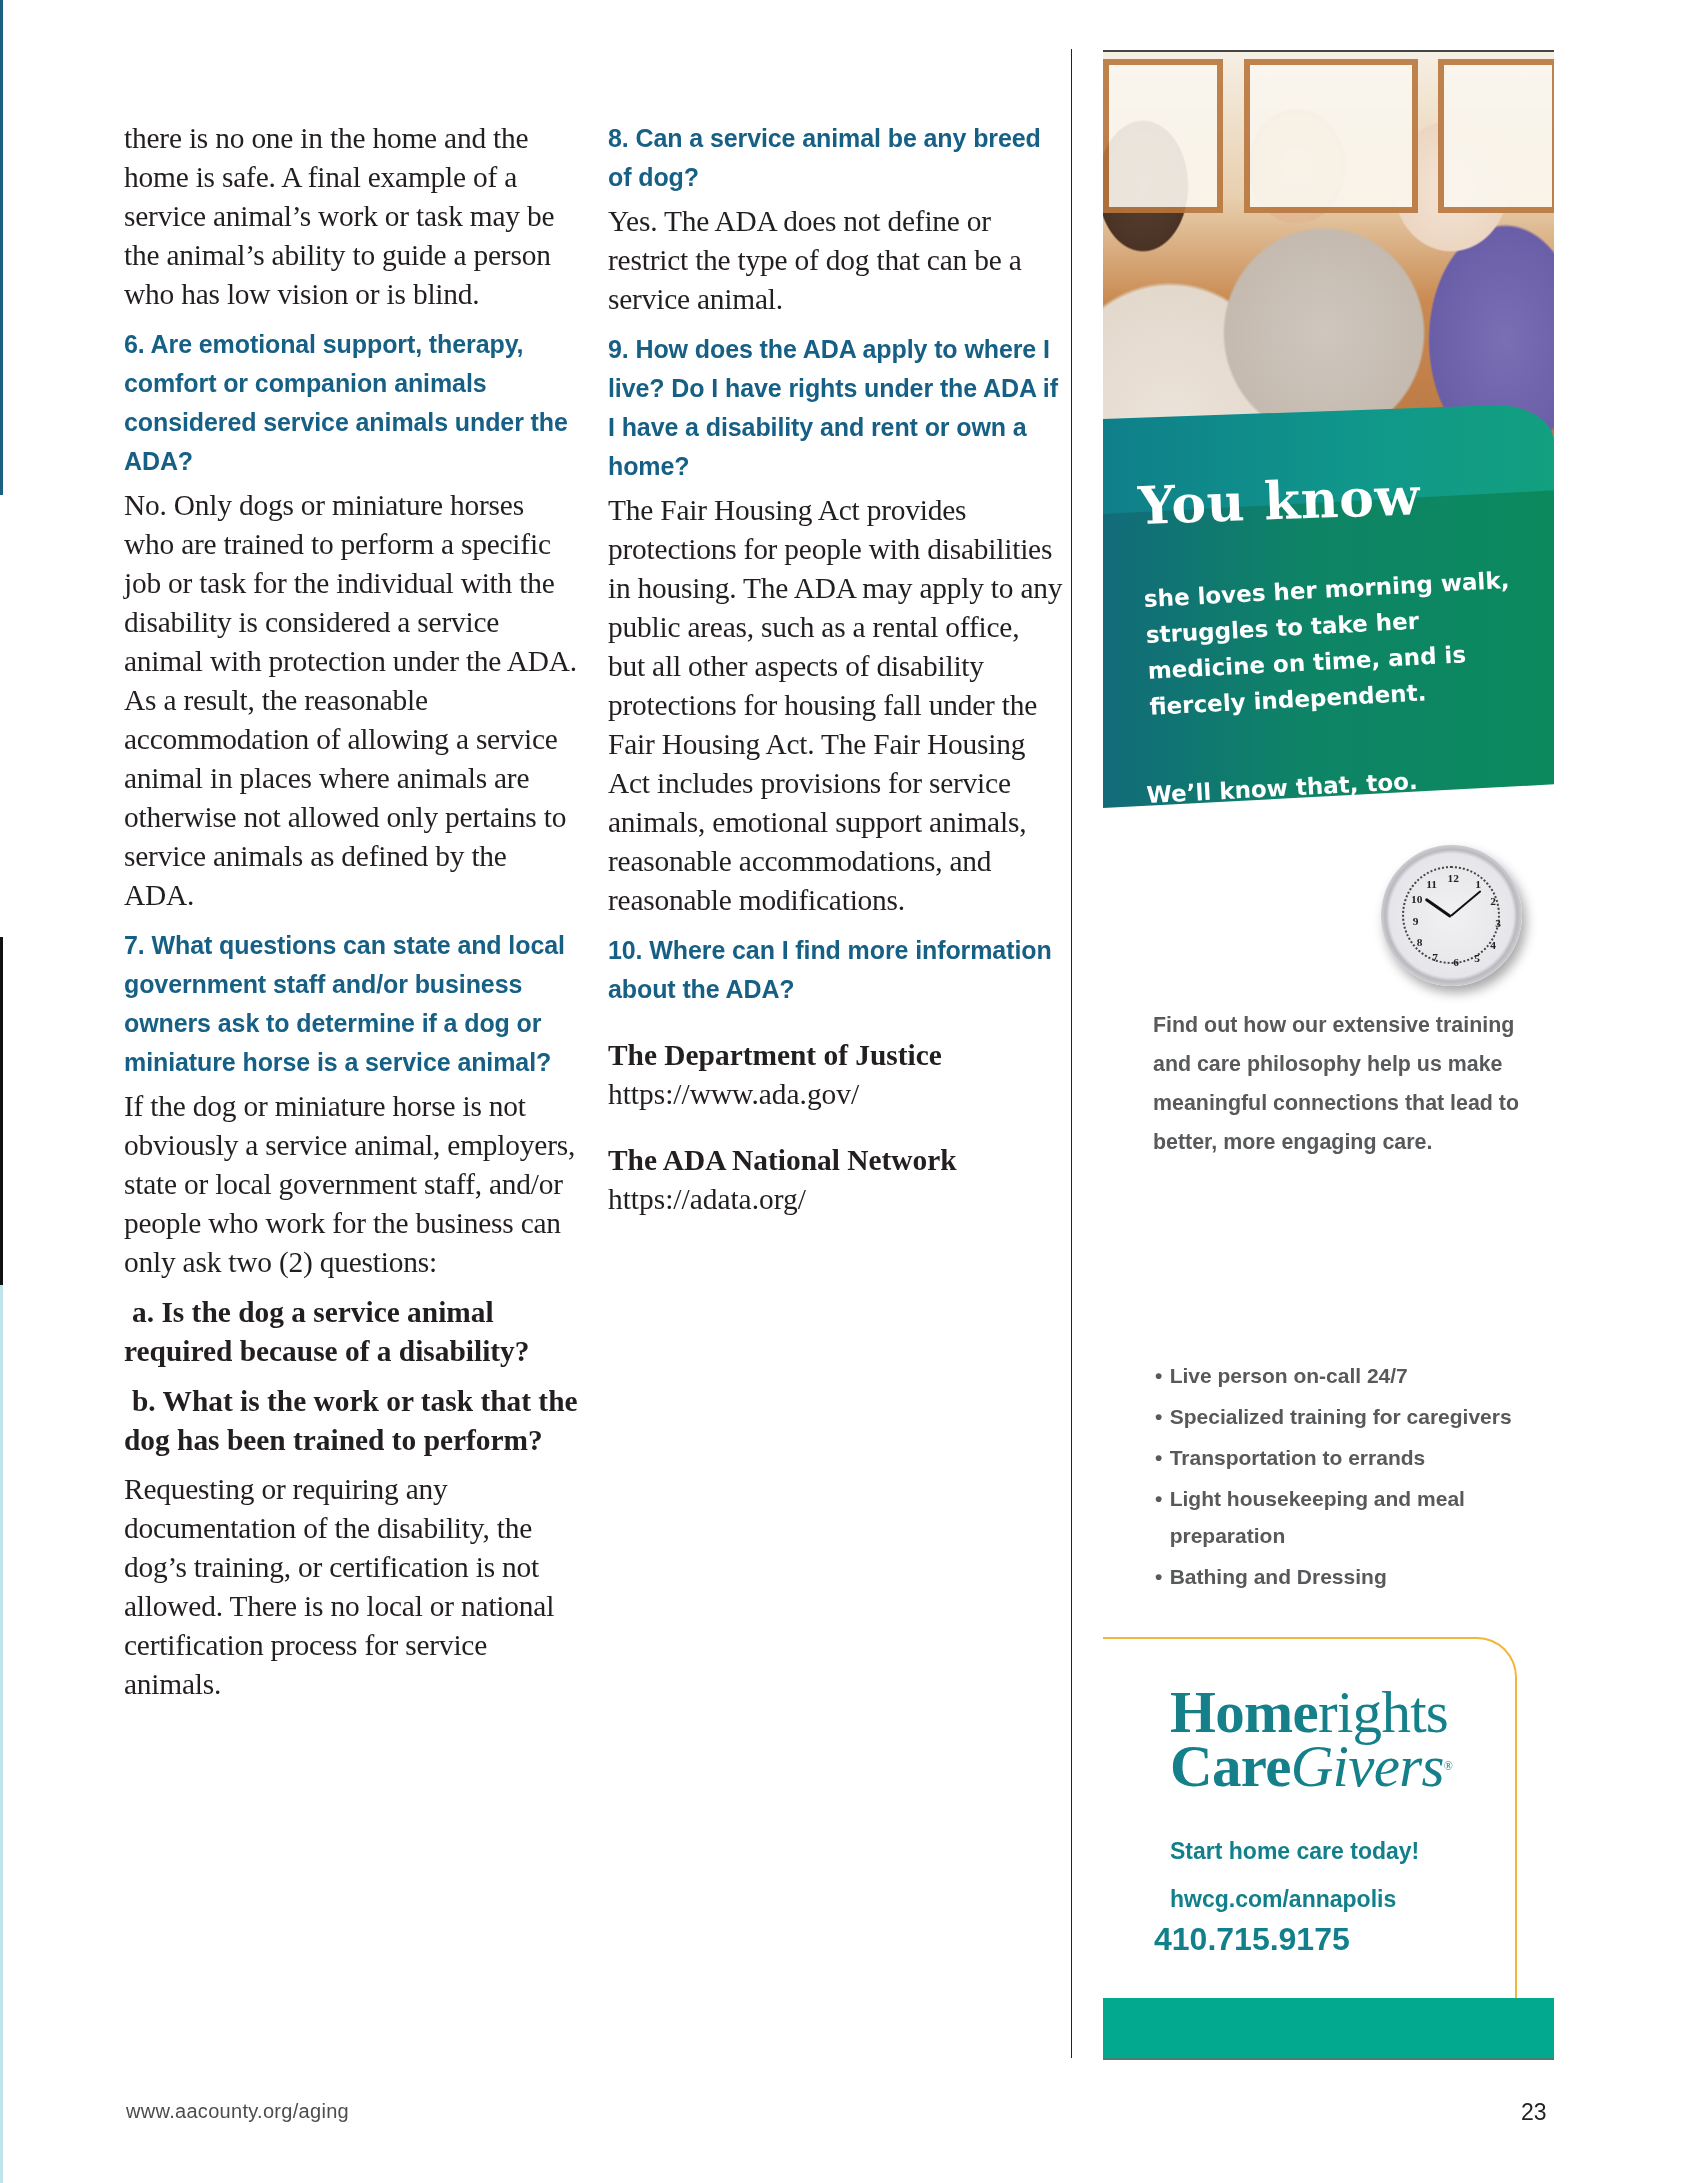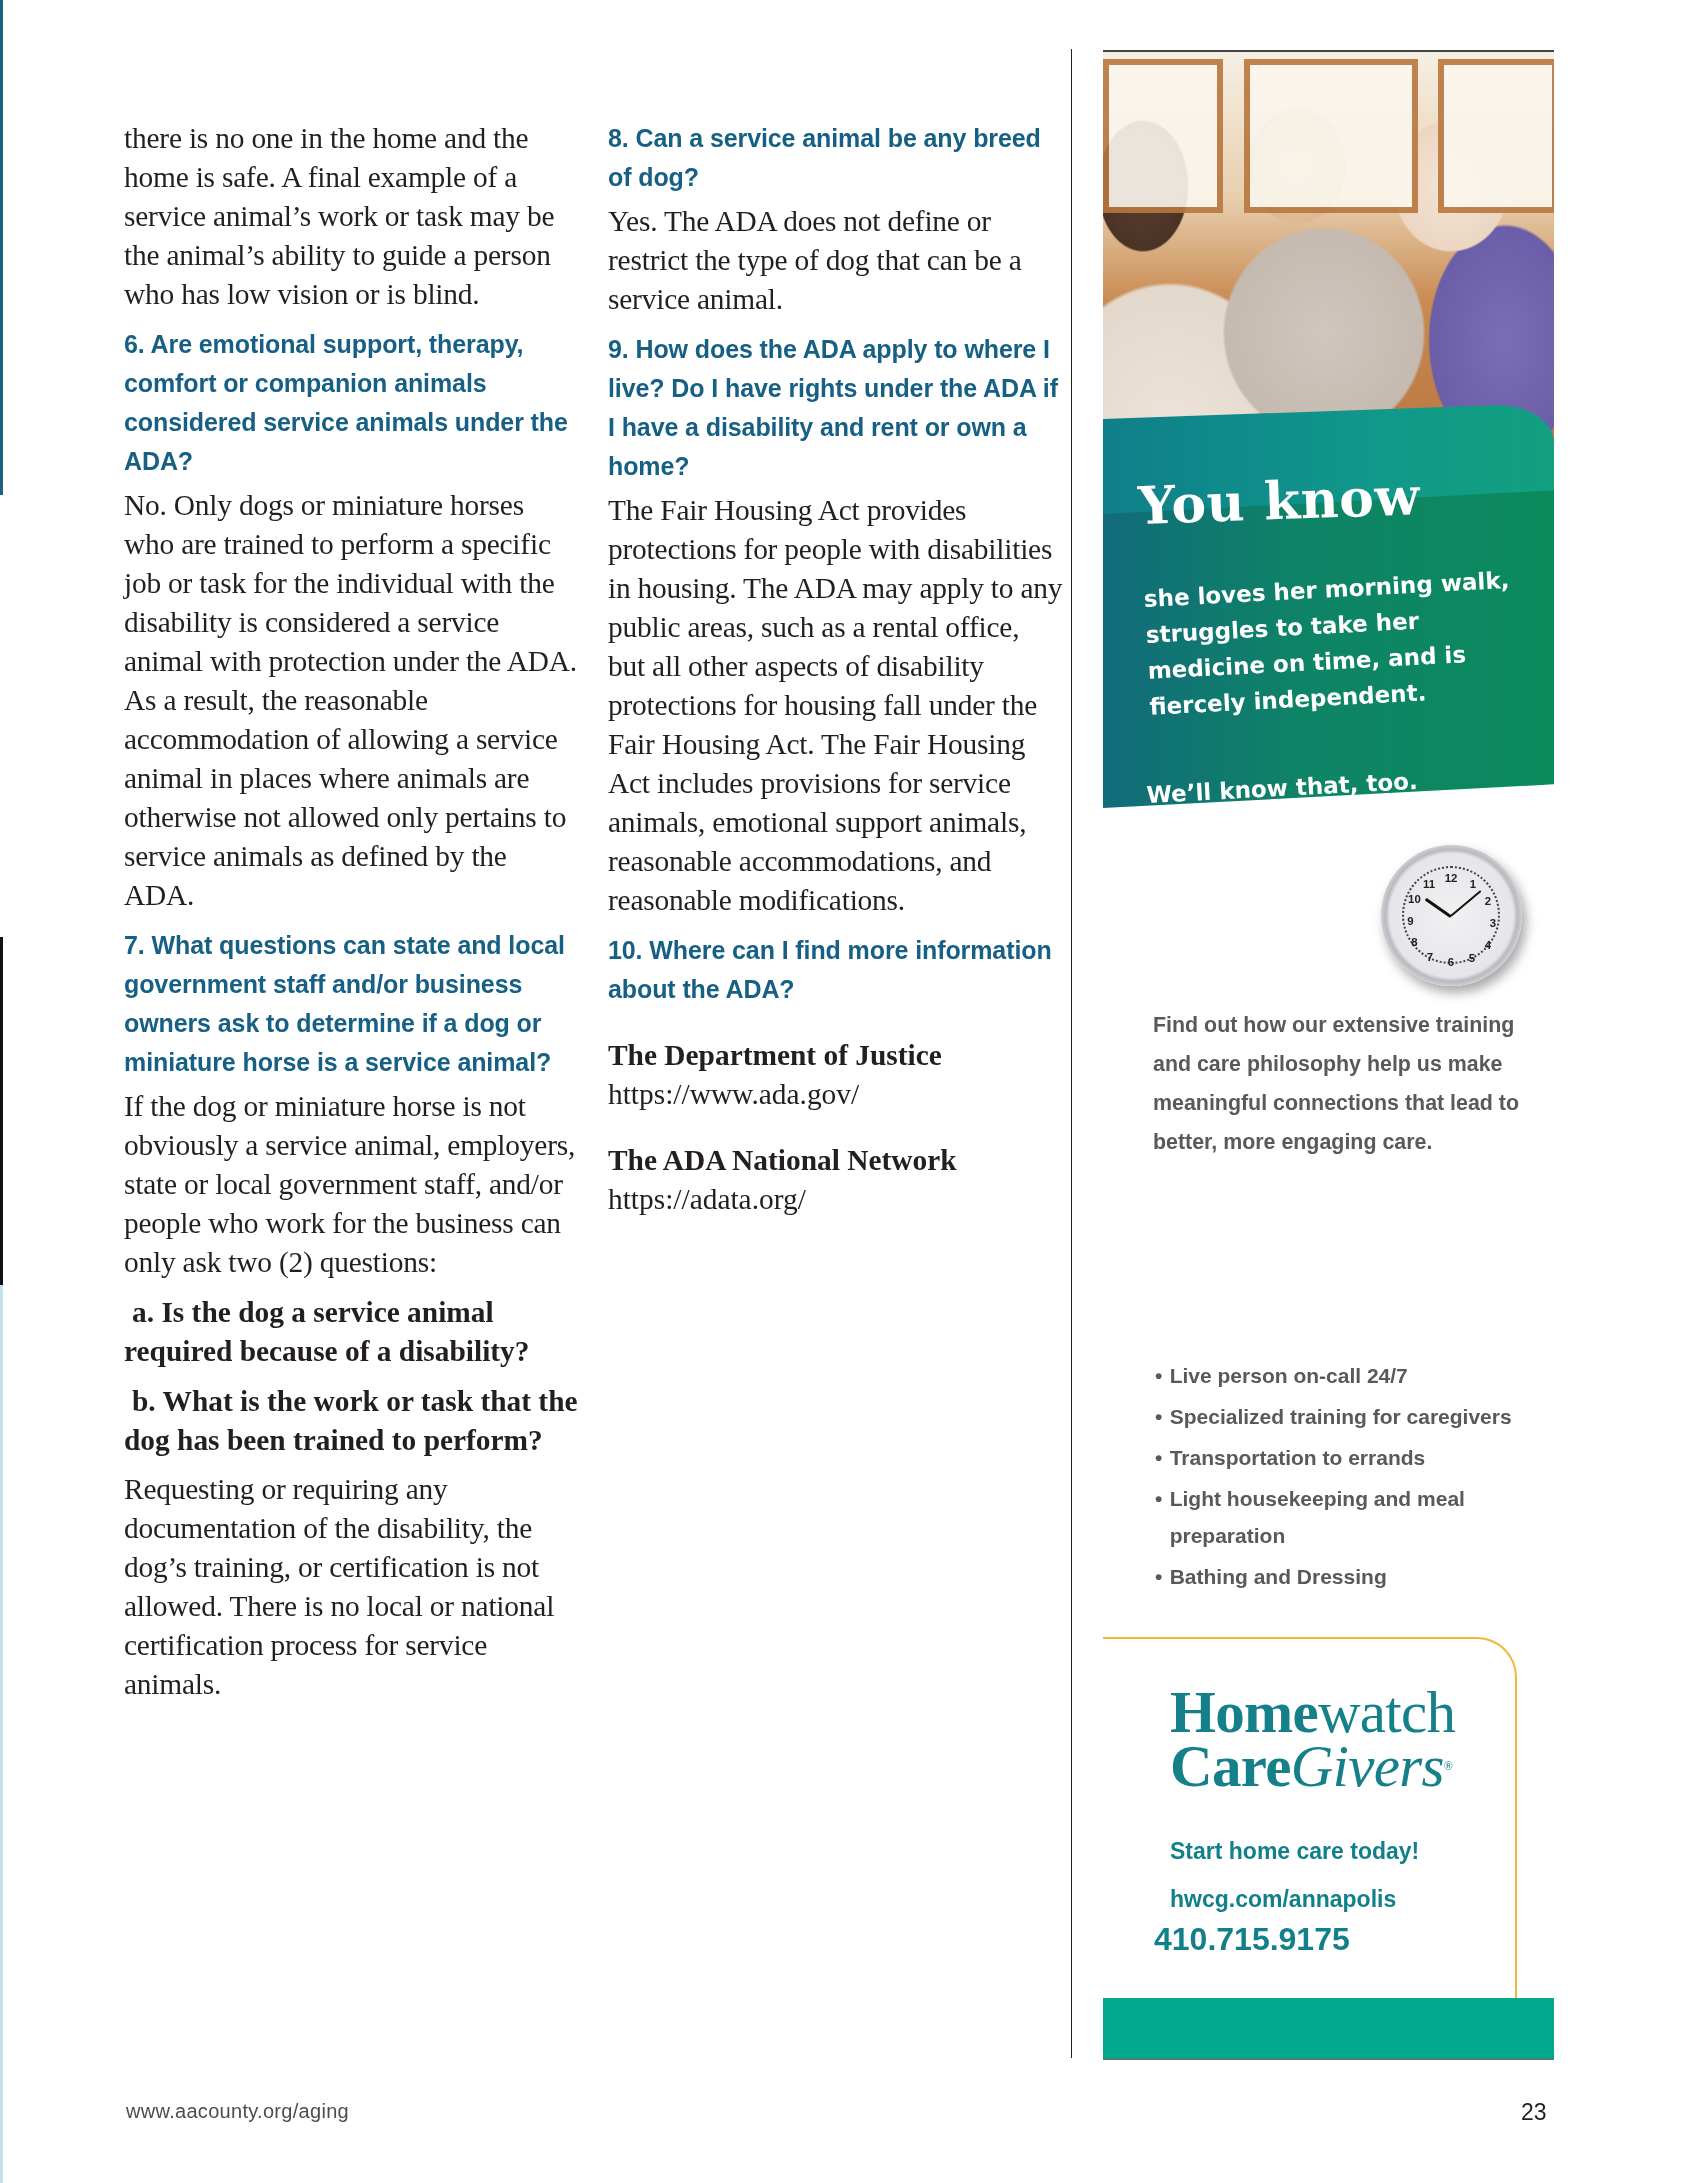--- a/index.html
+++ b/index.html
@@ -37,21 +37,21 @@
   }
   .ad-photo .window { position:absolute; top:6.7px; height:154px; background:#fbf7ef; border:6.7px solid #b9773e; box-sizing:border-box; opacity:0.9; }
   .ad-banner-top { position:absolute; left:0; top:367px; width:451px; height:127px; background:linear-gradient(90deg,#0f7f8a 0%, #10988a 60%, #12a07f 100%); border-top-right-radius:60px 40px; transform:skewY(-2deg); transform-origin:left top; }
   .ad-banner-main { position:absolute; left:0; top:462px; width:451px; height:294px; background:linear-gradient(90deg,#126b7a 0%, #0e8466 45%, #0b8a5d 100%); transform:skewY(-3deg); transform-origin:left top; }
   .ad-headline { position:absolute; left:35px; top:418px; font-family:"DejaVu Serif", serif; font-weight:bold; font-size:52px; color:#ffffff; transform:rotate(-2deg); letter-spacing:0.7px; }
   .ad-intro { position:absolute; left:40px; top:529px; width:375px; font-family:"DejaVu Sans", sans-serif; font-weight:bold; font-size:23px; line-height:36px; color:#ffffff; transform:rotate(-3deg); transform-origin:left top; }
   .ad-tagline { position:absolute; left:43px; top:730px; font-family:"DejaVu Sans", sans-serif; font-weight:bold; font-size:23px; color:#ffffff; transform:rotate(-3deg); transform-origin:left top; }
 
   .clock { position:absolute; left:278px; top:793px; width:141px; height:141px; border-radius:50%; background:radial-gradient(circle, #f1f1f3 0%, #e6e6ea 62%, #b9b9bf 66%, #e0e0e4 75%, #9c9ca2 100%); box-shadow:4px 6.7px 12px rgba(0,0,0,0.35); }
   .clock .face { position:absolute; left:21.4px; top:21.4px; width:98px; height:98px; border-radius:50%; border:2px dotted #444; box-sizing:border-box; }
-  .clock .num { position:absolute; font-family:Liberation Sans, sans-serif; font-weight:bold; font-size:11.4px; color:#222; width:16px; text-align:center; }
+  .clock .num { position:absolute; font-family:Liberation Serif, serif; font-weight:bold; font-size:11.4px; color:#222; width:16px; text-align:right; }
   .clock .hand { position:absolute; left:70px; top:70px; height:3.3px; background:#111; transform-origin:0 50%; border-radius:1.3px; }
 
   .ad-body { position:absolute; left:50px; top:954px; width:375px; font-family:"Liberation Sans", sans-serif; font-weight:bold; font-size:21.4px; line-height:39px; color:#58595b; }
   .ad-services-title { position:absolute; left:52px; top:1161px; width:375px; font-family:"DejaVu Serif", serif; font-weight:bold; font-size:28px; line-height:37px; color:#11808a; }
   .ad-services { position:absolute; left:52px; top:1305px; width:375px; margin:0; padding:0; list-style:none; font-family:"Liberation Sans", sans-serif; font-weight:bold; font-size:21px; line-height:37px; color:#58595b; }
   .ad-services li { position:relative; padding-left:14.7px; margin-bottom:4px; }
   .ad-services li .bullet { position:absolute; left:0; top:0; }
 
   .ad-logo-box { position:absolute; left:0; top:1585px; width:414px; height:361px; border-top:2.7px solid #f2b63a; border-right:2.7px solid #f2b63a; border-top-right-radius:40px; box-sizing:border-box; }
   .logo { position:absolute; left:67px; top:1633px; font-family:"Liberation Serif", serif; color:#16808a; }
@@ -143,21 +143,21 @@
   <ul class="ad-services">
     <li><span class="bullet">•</span><span>Live person on-call 24/7</span></li>
     <li><span class="bullet">•</span><span>Specialized training for caregivers</span></li>
     <li><span class="bullet">•</span><span>Transportation to errands</span></li>
     <li><span class="bullet">•</span><span>Light housekeeping and meal preparation</span></li>
     <li><span class="bullet">•</span><span>Bathing and Dressing</span></li>
   </ul>
 
   <div class="ad-logo-box"></div>
   <div class="logo">
-    <div class="logo-l1"><b>Home</b><span>watch</span></div>
+    <div class="logo-l1"><b>Home</b><span>rights</span></div>
     <div class="logo-l2"><b>Care</b><i>Givers</i><span class="logo-reg">®</span></div>
   </div>
   <div class="ad-cta">Start home care today!</div>
   <div class="ad-url">hwcg.com/annapolis</div>
   <div class="ad-phone">410.715.9175</div>
   <div class="ad-footer-band"></div>
 </div>
 
 <div class="footer-url">www.aacounty.org/aging</div>
 <div class="page-number">23</div>

